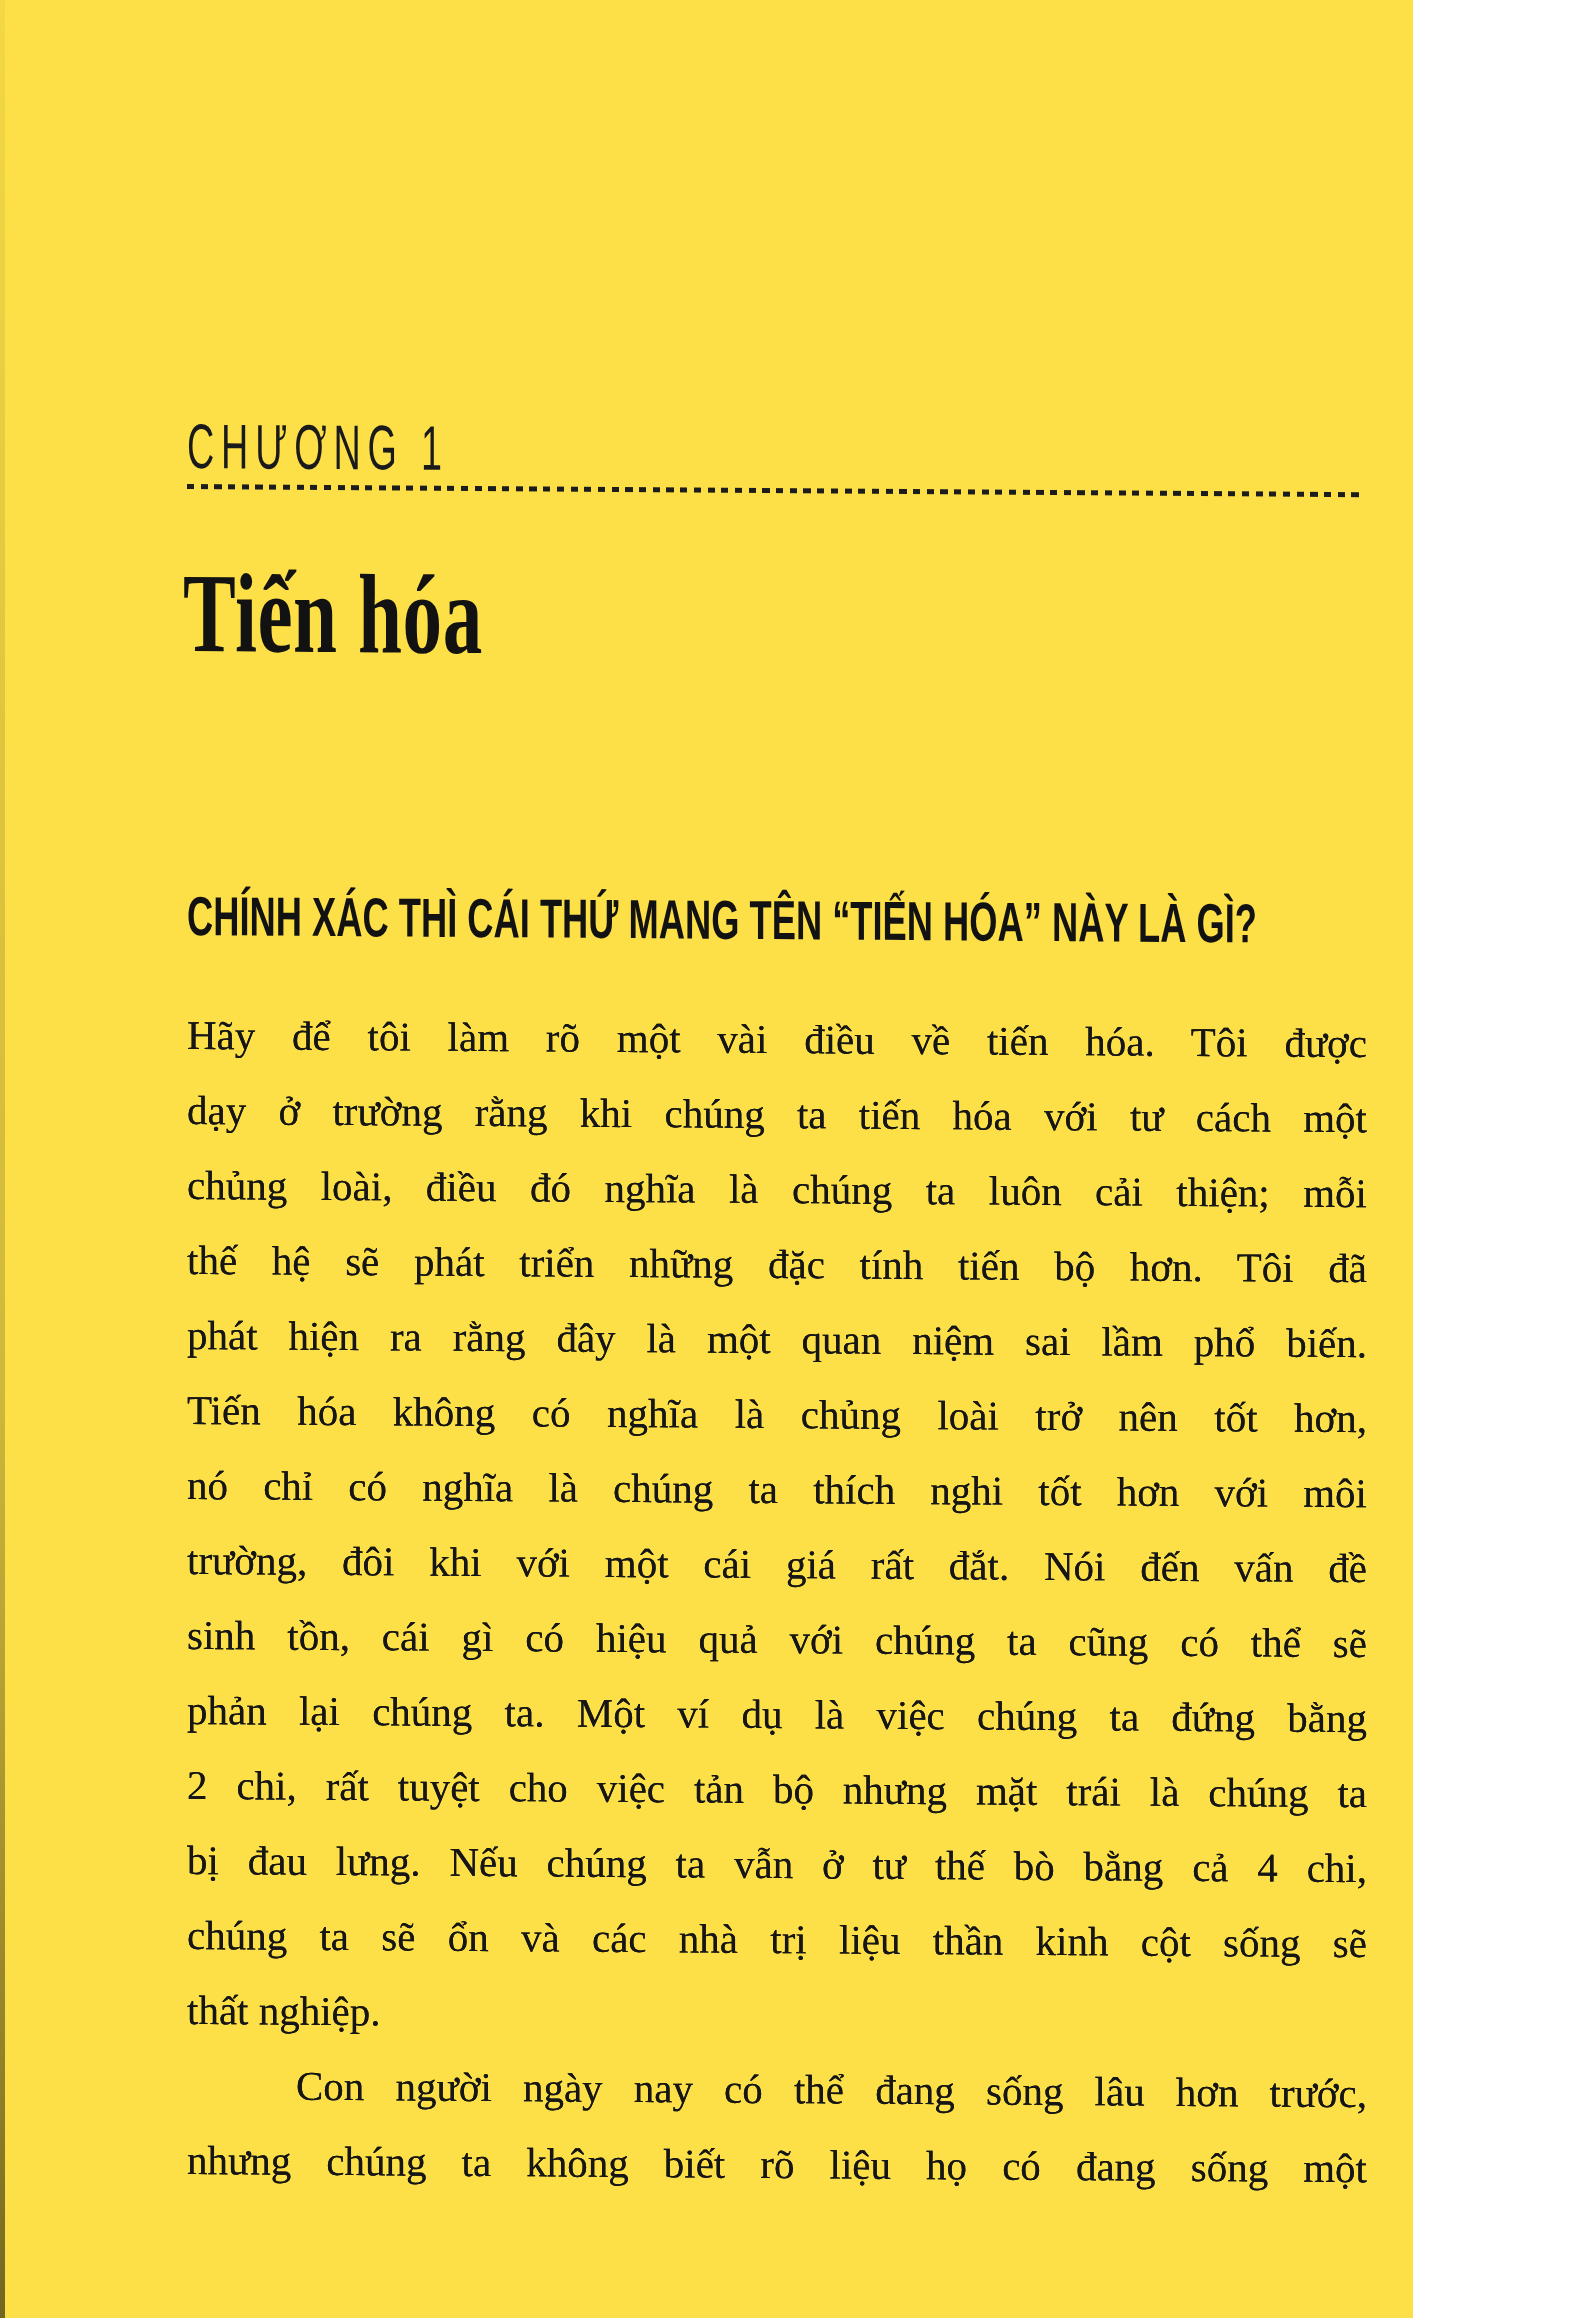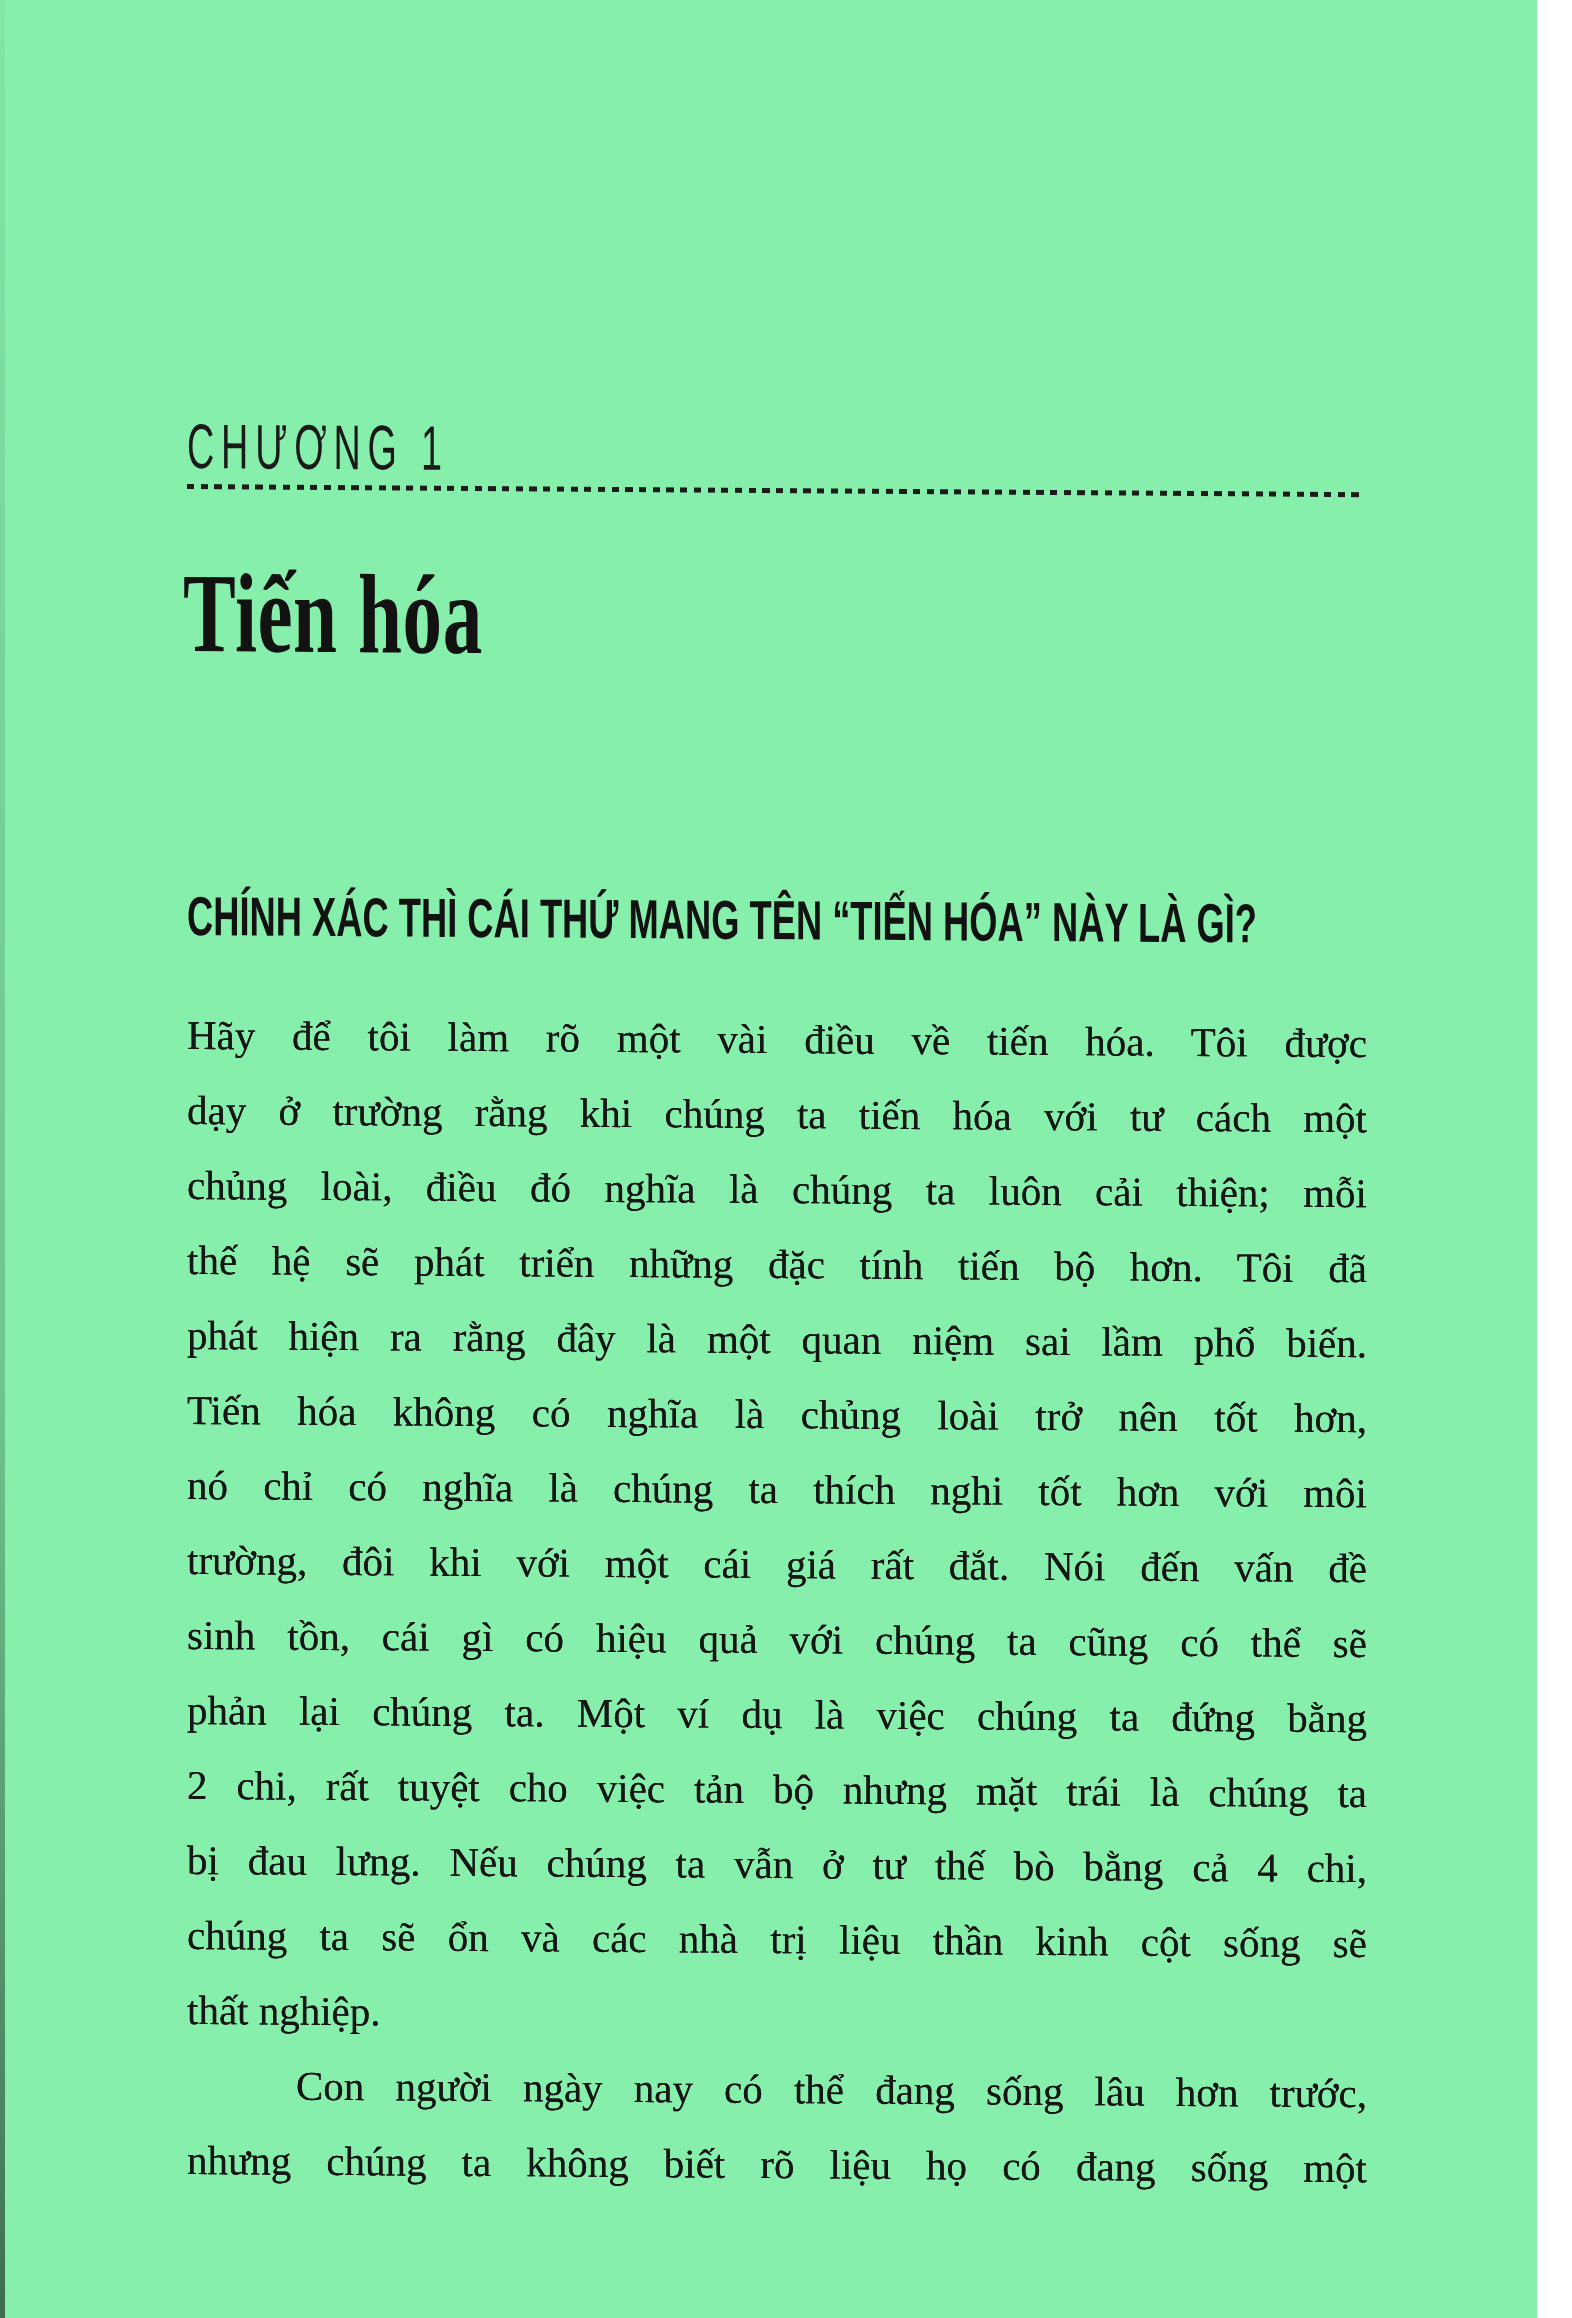--- a/index.html
+++ b/index.html
@@ -3,23 +3,23 @@
 <meta charset="utf-8">
 <title>Book page</title>
 <style>
   html, body {
     margin: 0;
     padding: 0;
     background: #ffffff;
   }
   .sheet {
     position: relative;
-    width: 1537px;
+    width: 1413px;
     height: 2319px;
-    background: #86efac;
+    background: #fde047;
     overflow: hidden;
     color: #161616;
     font-family: "Liberation Serif", serif;
   }
   
   .scan-edge {
     position: absolute;
     left: 0; top: 0; bottom: 0;
     width: 4.8px;
     background: linear-gradient(to bottom,

